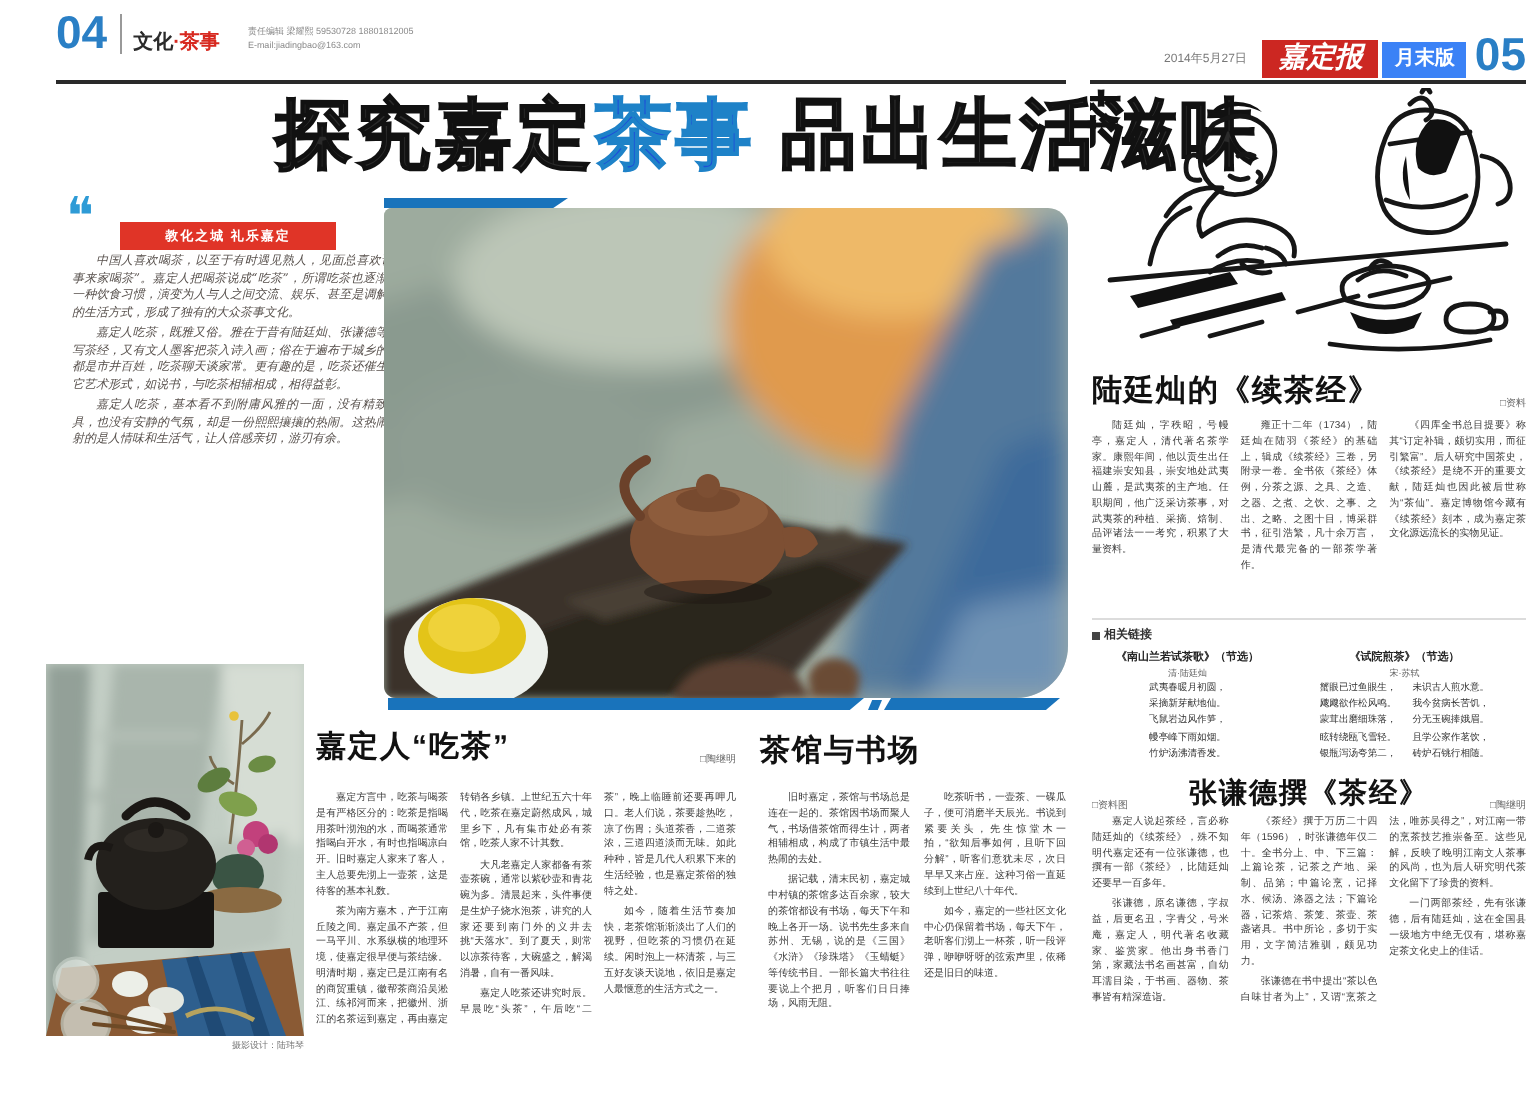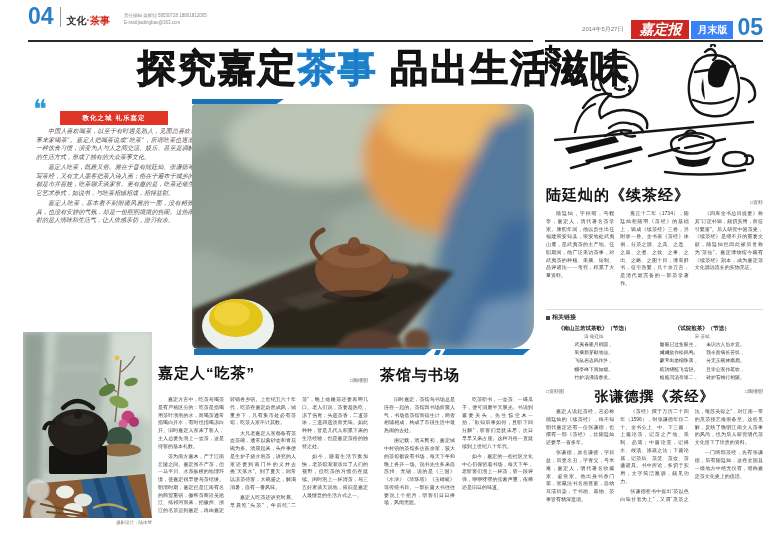--- a/index.html
+++ b/index.html
@@ -80,21 +80,21 @@
   .poem{text-align:center;}
   .poem-1{width:44%;}
   .poem-2{width:56%;}
   .poem-title{font-size:5.5px;font-weight:bold;color:#222;}
   .poem-author{font-size:4.5px;color:#666;margin-top:1.5px;}
   .poem-lines{font-size:4.8px;color:#333;line-height:1.75;margin-top:2px;}
   .poem-cols{display:flex;justify-content:center;gap:8px;}
 
   
   .art-zhang-head{position:absolute;left:546px;top:388px;width:217px;display:flex;
-                  align-items:flex-start;justify-content:space-between;}
+                  align-items:flex-end;justify-content:space-between;}
   .art-zhang-head .art-title{font-size:14px;}
   .art-zhang-body{position:absolute;left:546px;top:408px;width:217px;height:134px;overflow:hidden;}
 
   
   .small-photo{position:absolute;left:23px;top:332px;width:129px;height:186px;overflow:hidden;}
   .small-photo svg{display:block;width:100%;height:100%;}
   .photo-caption{position:absolute;left:23px;top:520px;width:129px;text-align:right;
                  font-size:4.5px;color:#777;}
 
   

